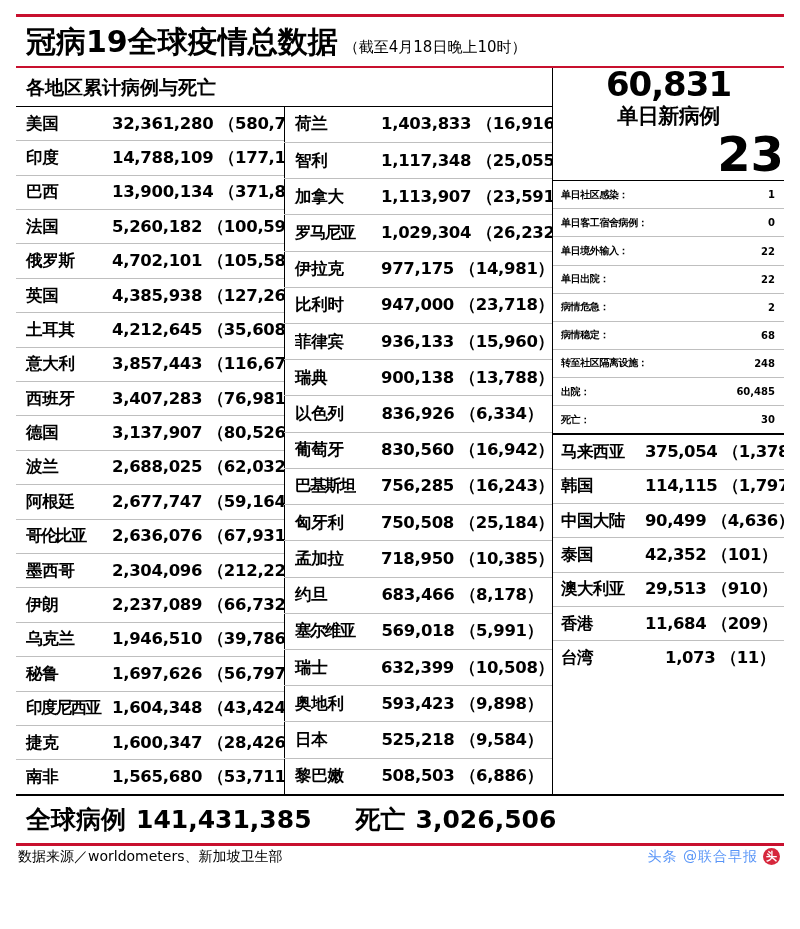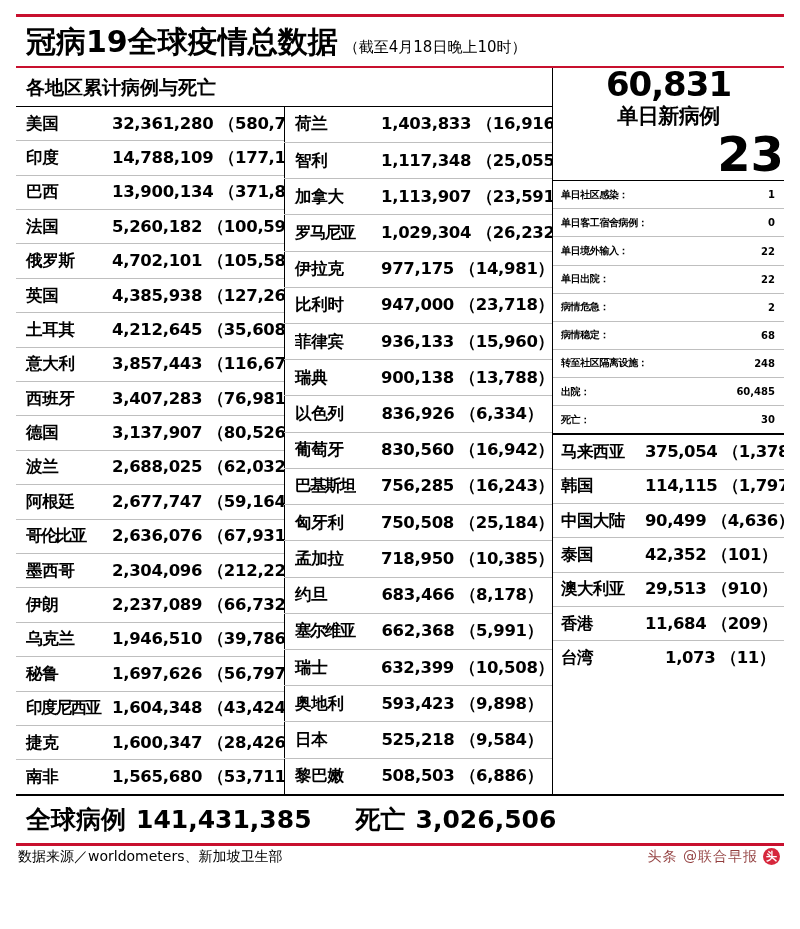--- a/index.html
+++ b/index.html
@@ -199,21 +199,21 @@
     display: inline-block;
     width: 17px; height: 17px;
     border-radius: 50%;
     background: #d0021b;
     color: #fff;
     font-size: 11px;
     text-align: center;
     line-height: 17px;
     font-weight: bold;
   }
-  .wm-ghost { color: #7f1d1d; letter-spacing: 1px; }
+  .wm-ghost { color: #3b82f6; letter-spacing: 1px; }
 </style>
 </head>
 <body>
 
 <div class="page">
 
   <div class="title-bar">
     <span class="title-main">冠病19全球疫情总数据</span>
     <span class="title-sub">（截至4月18日晚上10时）</span>
   </div>
@@ -360,21 +360,21 @@
               <tr>
                 <td class="cname">孟加拉</td>
                 <td class="cnum"><span>718,950</span> <span class="deaths">（10,385）</span></td>
               </tr>
               <tr>
                 <td class="cname">约旦</td>
                 <td class="cnum"><span>683,466</span> <span class="deaths">（8,178）</span></td>
               </tr>
               <tr>
                 <td class="cname narrow">塞尔维亚</td>
-                <td class="cnum"><span>662,368</span> <span class="deaths">（5,991）</span></td>
+                <td class="cnum"><span>569,018</span> <span class="deaths">（5,991）</span></td>
               </tr>
               <tr>
                 <td class="cname">瑞士</td>
                 <td class="cnum"><span>632,399</span> <span class="deaths">（10,508）</span></td>
               </tr>
               <tr>
                 <td class="cname">奥地利</td>
                 <td class="cnum"><span>593,423</span> <span class="deaths">（9,898）</span></td>
               </tr>
               <tr>

